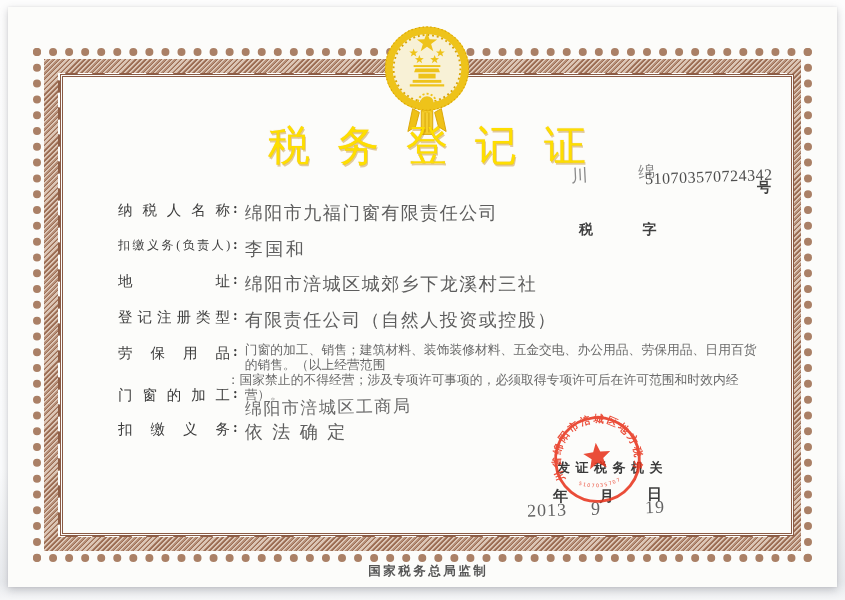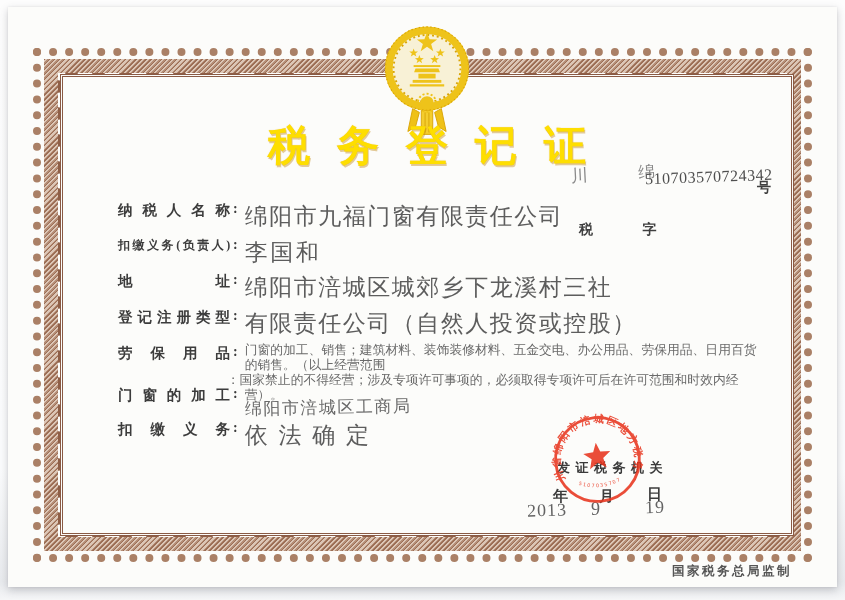--- a/index.html
+++ b/index.html
@@ -24,50 +24,50 @@
     background:radial-gradient(ellipse 11px 11px at 0 50%,#8f5f47 0 52%,rgba(170,127,102,0) 62%);
     background-size:11px 27px;background-repeat:repeat-y;}
   .sc-right{right:58px;top:73px;bottom:63px;width:11px;
     background:radial-gradient(ellipse 11px 11px at 100% 50%,#8f5f47 0 52%,rgba(170,127,102,0) 62%);
     background-size:11px 27px;background-repeat:repeat-y;}
   .inner-frame{position:absolute;left:60px;right:51px;top:74px;bottom:64px;border:3px double #8a5a44;background:#fcfcfa;}
   
   .emblem{position:absolute;left:384px;top:18px;width:86px;height:120px;}
   
   .title{position:absolute;left:62px;top:118px;width:730px;text-align:center;
-    font-size:42px;font-weight:bold;color:#fede00;letter-spacing:27px;padding-left:27px;box-sizing:border-box;
+    font-size:42px;font-weight:normal;color:#fede00;letter-spacing:27px;padding-left:27px;box-sizing:border-box;
     text-shadow:1px 2px 0 rgba(190,130,10,.4),0 0 1px rgba(215,160,20,.6);}
   
   .serial-region{position:absolute;left:571px;top:162px;font-size:17px;color:#8a8a8a;letter-spacing:23px;transform:rotate(-3deg);}
   .serial-type{position:absolute;left:579px;top:176px;font-size:14px;font-weight:bold;color:#3f3f3f;letter-spacing:23px;margin-top:45px;}
   .serial-number{position:absolute;left:645px;top:168px;font-size:16px;color:#4f4f4f;letter-spacing:.5px;transform:rotate(-2deg);}
   .serial-unit{position:absolute;left:757px;top:179px;font-size:14px;font-weight:bold;color:#3f3f3f;}
   
   .row{position:absolute;left:118px;white-space:nowrap;}
   .lbl{display:inline-block;width:112px;text-align:justify;text-align-last:justify;
-    font-size:14.5px;font-weight:bold;color:#3c3c3c;vertical-align:top;}
+    font-size:14.5px;font-weight:normal;color:#3c3c3c;vertical-align:top;}
   .lbl.tight{font-size:12px;letter-spacing:-.3px;}
   .colon{display:inline-block;font-weight:bold;color:#3c3c3c;margin:0 7px 0 3px;font-size:14px;vertical-align:top;}
-  .val{font-size:23px;color:#5d5d5d;letter-spacing:1.5px;}
+  .val{font-size:18px;color:#5d5d5d;letter-spacing:1.5px;}
   .val.big{letter-spacing:2.5px;}
   .scope{display:inline-block;width:520px;white-space:normal;font-size:12.8px;line-height:15px;color:#6a6a6a;vertical-align:top;margin-top:-1px;}
   .scope .l2{margin-left:-18px;}
   .r1{top:201px}.r2{top:237px}.r3{top:272px}.r4{top:308px}.r5{top:344px}.r6{top:386px}.r7{top:420px}
   .approve-val{position:absolute;left:245px;top:396px;font-size:17px;color:#6a6a6a;letter-spacing:1.5px;transform:rotate(-1deg);}
   
   .authority{position:absolute;left:544px;top:459px;font-size:13px;font-weight:bold;color:#3a3a3a;letter-spacing:5.5px;white-space:nowrap;margin-left:13px;}
   .ymd{position:absolute;font-size:15px;font-weight:bold;color:#3c3c3c;}
   .y-label{left:553px;top:487px}.m-label{left:599px;top:487px}.d-label{left:647px;top:485px}
   .dateval{position:absolute;font-size:18px;color:#636363;letter-spacing:1px;}
   .dv-year{left:527px;top:500px;transform:rotate(-2deg)}
   .dv-month{left:591px;top:499px}
   .dv-day{left:645px;top:497px;transform:rotate(-2deg)}
   .stamp{position:absolute;left:544px;top:406px;width:107px;height:107px;opacity:.88;transform:rotate(-6deg);}
   
-  .footer{position:absolute;left:62px;top:563px;width:730px;text-align:right;
+  .footer{position:absolute;left:62px;top:563px;width:730px;text-align:center;
     font-size:12.5px;font-weight:bold;color:#555;letter-spacing:2.5px;padding-left:2.5px;box-sizing:border-box;}
 </style>
 </head>
 <body>
 
 <div class="photo">
   <div class="paper"></div>
 
   <div class="lace"></div>
   <div class="band"></div>

